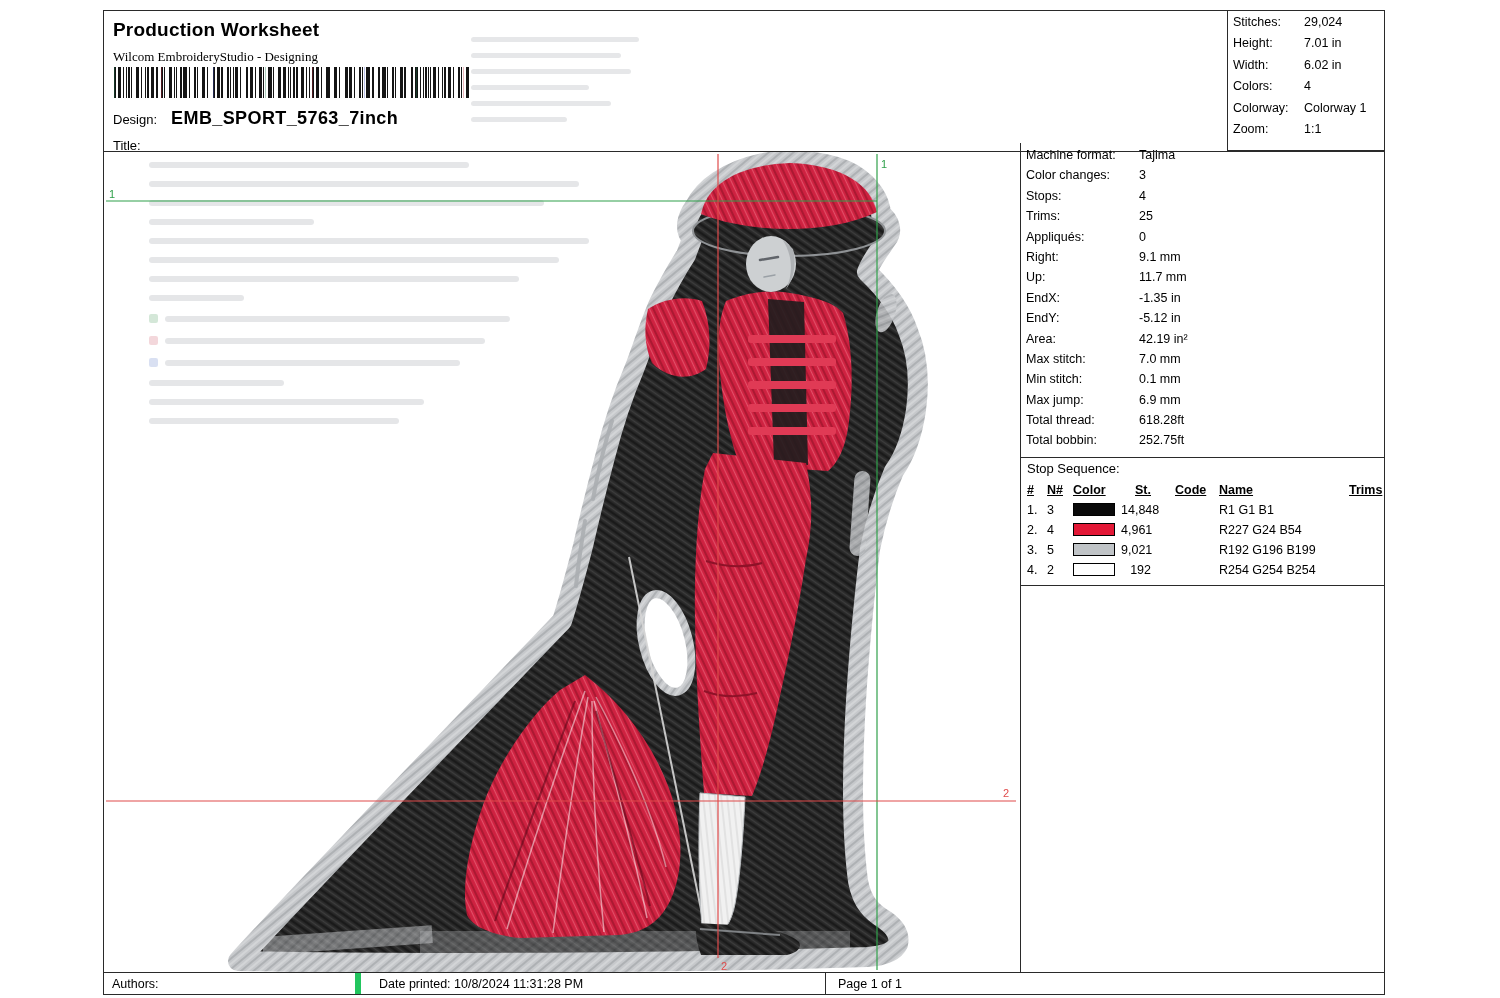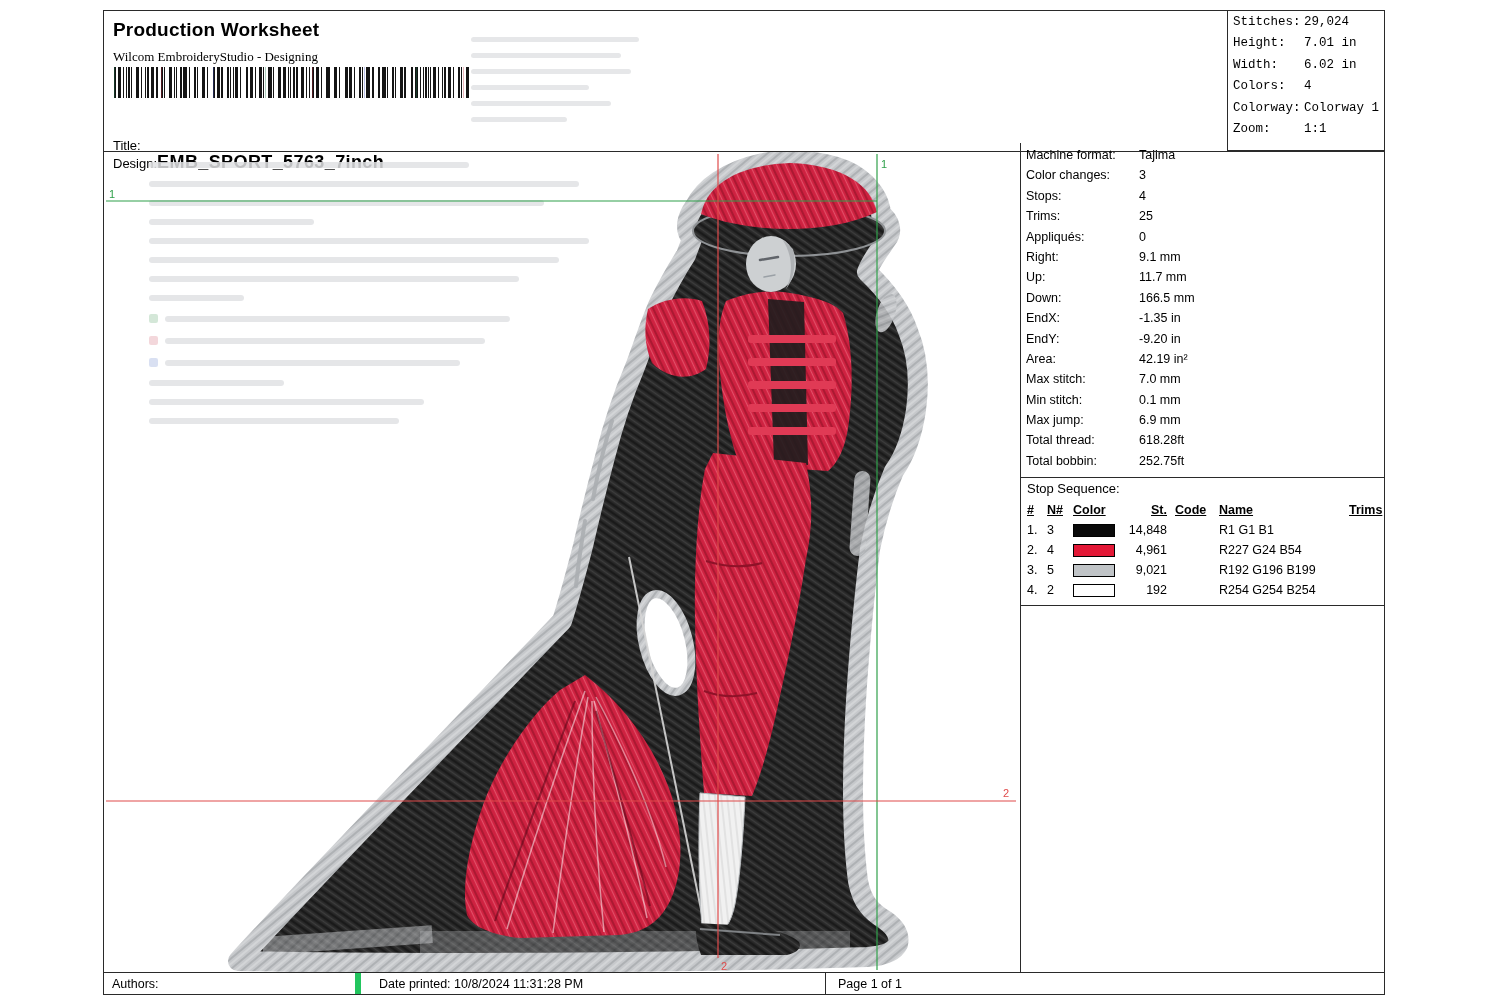--- a/index.html
+++ b/index.html
@@ -8,29 +8,29 @@
     border:1px solid #2a2a2a;background:#fff;box-sizing:content-box;}
 
   
   .page-title{position:absolute;left:9px;top:8px;font-size:19px;font-weight:bold;letter-spacing:.2px;}
   .subtitle{position:absolute;left:9px;top:38px;font-size:13px;font-family:Liberation Serif, serif;}
   .barcode{position:absolute;left:10px;top:56px;width:356px;height:31px;background-color:#fff;
     background-image:
       repeating-linear-gradient(90deg, rgba(20,120,70,.35) 0 1px, transparent 1px 47px, rgba(190,40,60,.35) 47px 48px, transparent 48px 99px, rgba(60,80,190,.35) 99px 100px, transparent 100px 151px),
       repeating-linear-gradient(90deg, #141414 0 2px, transparent 2px 4px, #141414 4px 7px, transparent 7px 9px, #141414 9px 10px, transparent 10px 14px, #141414 14px 16px, transparent 16px 17px, #141414 17px 18px, transparent 18px 22px, #141414 22px 25px, transparent 25px 27px, #141414 27px 28px, transparent 28px 33px),
       repeating-linear-gradient(90deg, transparent 0 5px, #141414 5px 6px, transparent 6px 12px, #141414 12px 13px, transparent 13px 19px);}
-  .design-row{position:absolute;left:9px;top:97px;display:flex;align-items:baseline;margin-top:44px;}
+  .design-row{position:absolute;left:9px;top:97px;display:flex;align-items:baseline;gap:14px;}
   .design-label{font-size:13px;}
   .design-name{font-size:18px;font-weight:bold;letter-spacing:.4px;}
   .title-row{position:absolute;left:9px;top:127px;font-size:13px;}
 
   
   .stats-box{position:absolute;right:0;top:0;width:157px;height:140px;box-sizing:border-box;
     border-left:1px solid #2a2a2a;border-bottom:1px solid #2a2a2a;padding:4px 0 0 5px;font-size:12.5px;}
-  .stats-row{height:21.4px;white-space:nowrap;font-family:Liberation Mono, monospace;}
+  .stats-row{height:21.4px;white-space:nowrap;}
   .stats-row .lab{display:inline-block;width:71px;}
 
   .divider{position:absolute;left:0;right:0;top:140px;border-top:1px solid #2a2a2a;height:0;}
 
   
   .canvas{position:absolute;left:0;top:141px;width:916px;height:820px;overflow:hidden;}
   .design-svg{position:absolute;left:0;top:0;}
 
   .ghost{position:absolute;display:flex;flex-direction:column;gap:13px;opacity:.85;}
   .ghost-canvas{left:45px;top:10px;}
@@ -46,21 +46,21 @@
   .mi-list{padding:5px 0 0 5px;}
   .mi-row{height:20.4px;white-space:nowrap;}
   .mi-row .lab{display:inline-block;width:113px;}
 
   .stop-section{border-top:1px solid #2a2a2a;border-bottom:1px solid #2a2a2a;margin-top:3px;
     padding:3px 6px 5px 6px;}
   .stop-title{font-size:13px;height:19px;}
   .stop-grid{display:grid;grid-template-columns:20px 26px 48px 54px 44px 130px 1fr;align-items:center;height:20px;}
   .stop-head span{font-weight:bold;text-decoration:underline;}
   .stop-head .c-chart{justify-self:end;}
-  .c-st{text-align:right;padding-right:8px;}
+  .c-st{text-align:right;padding-right:24px;}
   .swatch{width:42px;height:13px;border:1px solid #000;box-sizing:border-box;background:#fff;}
 
   
   .footer{position:absolute;left:0;right:0;bottom:0;height:21px;border-top:1px solid #2a2a2a;
     display:flex;align-items:center;font-size:12.5px;}
   .f-cell{height:100%;display:flex;align-items:center;box-sizing:border-box;}
   .f1{width:257px;padding-left:8px;border-right:6px solid #22c55e;text-align:center;}
   .f2{width:460px;justify-content:center;border-right:1px solid #2a2a2a;}
   .f3{width:465px;padding-left:18px;border-right:1px solid #2a2a2a;}
   .f4{flex:1;padding-left:12px;}
@@ -271,23 +271,22 @@
 
   <div class="side-panel">
     <div class="mi-list">
       <div class="mi-row"><span class="lab">Machine format:</span><span>Tajima</span></div>
       <div class="mi-row"><span class="lab">Color changes:</span><span>3</span></div>
       <div class="mi-row"><span class="lab">Stops:</span><span>4</span></div>
       <div class="mi-row"><span class="lab">Trims:</span><span>25</span></div>
       <div class="mi-row"><span class="lab">Appliqués:</span><span>0</span></div>
       <div class="mi-row"><span class="lab">Right:</span><span>9.1 mm</span></div>
       <div class="mi-row"><span class="lab">Up:</span><span>11.7 mm</span></div>
-      <div class="mi-row"><span class="lab">Down:</span><span>166.5 mm</span></div>
       <div class="mi-row"><span class="lab">EndX:</span><span>-1.35 in</span></div>
-      <div class="mi-row"><span class="lab">EndY:</span><span>-9.20 in</span></div>
+      <div class="mi-row"><span class="lab">EndY:</span><span>-5.12 in</span></div>
       <div class="mi-row"><span class="lab">Area:</span><span>42.19 in²</span></div>
       <div class="mi-row"><span class="lab">Max stitch:</span><span>7.0 mm</span></div>
       <div class="mi-row"><span class="lab">Min stitch:</span><span>0.1 mm</span></div>
       <div class="mi-row"><span class="lab">Max jump:</span><span>6.9 mm</span></div>
       <div class="mi-row"><span class="lab">Total thread:</span><span>618.28ft</span></div>
       <div class="mi-row"><span class="lab">Total bobbin:</span><span>252.75ft</span></div>
     </div>
 
     <div class="stop-section">
       <div class="stop-title">Stop Sequence:</div>

